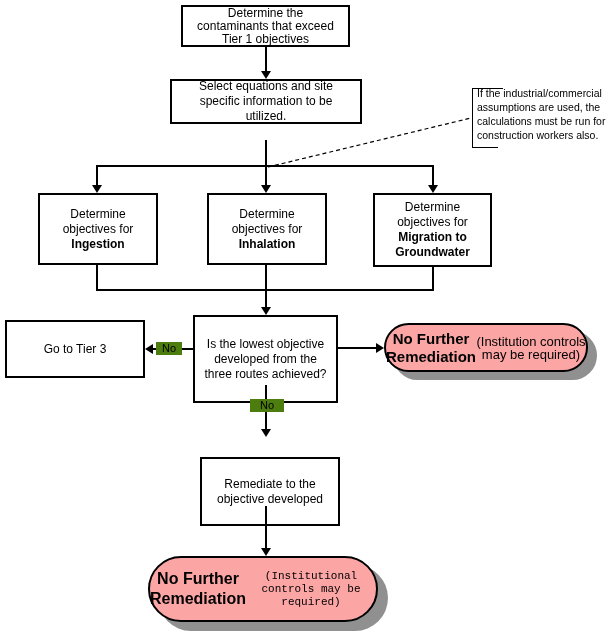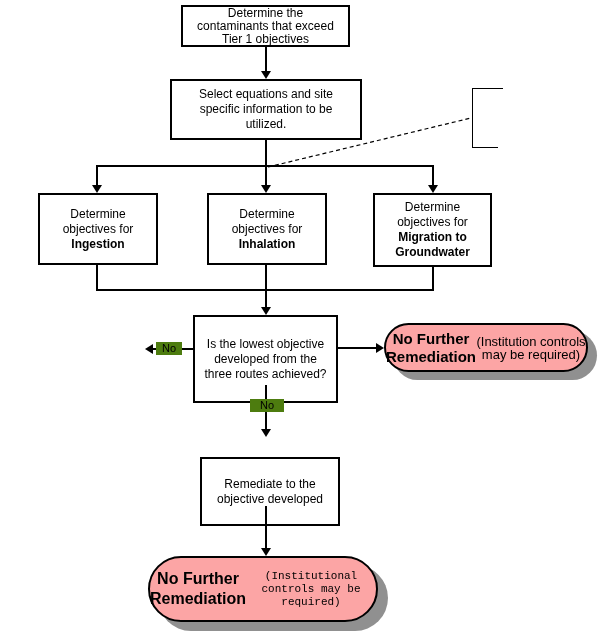--- a/index.html
+++ b/index.html
@@ -75,27 +75,31 @@
     <line x1="268" y1="167" x2="471" y2="118" stroke="#000000" stroke-width="1.2" stroke-dasharray="4 3"></line>
   </svg>
 
   <div class="box box--tight" style="left:181px; top:5px; width:169px; height:42px;">Determine the
 contaminants that exceed
 Tier 1 objectives</div>
 
   <div class="line" style="left:265px; top:47px; width:2px; height:27px;"></div>
   <div class="arr arr-down" style="left:261px; top:71px;"></div>
 
-  <div class="box" style="left:170px; top:79px; width:192px; height:61px;">Select equations and site
+  <div class="box" style="left:170px; top:79px; width:192px; height:45px;">Select equations and site
 specific information to be
 utilized.</div>
 
   <div class="line" style="left:472px; top:88px; width:1px; height:60px;"></div>
   <div class="line" style="left:472px; top:88px; width:31px; height:1px;"></div>
   <div class="line" style="left:472px; top:147px; width:26px; height:1px;"></div>
+  <div class="note-text">If the industrial/commercial
+assumptions are used, the
+calculations must be run for
+construction workers also.</div>
 
   <div class="line" style="left:265px; top:140px; width:2px; height:27px;"></div>
   <div class="line" style="left:96px; top:165px; width:338px; height:2px;"></div>
   <div class="line" style="left:96px; top:165px; width:2px; height:22px;"></div>
   <div class="arr arr-down" style="left:92px; top:185px;"></div>
   <div class="line" style="left:265px; top:165px; width:2px; height:22px;"></div>
   <div class="arr arr-down" style="left:261px; top:185px;"></div>
   <div class="line" style="left:432px; top:165px; width:2px; height:22px;"></div>
   <div class="arr arr-down" style="left:428px; top:185px;"></div>
 
@@ -122,20 +126,21 @@
   <div class="line" style="left:265px; top:265px; width:2px; height:44px;"></div>
   <div class="arr arr-down" style="left:261px; top:307px;"></div>
 
   <div class="box" style="left:193px; top:315px; width:145px; height:88px;">Is the lowest objective
 developed from the
 three routes achieved?</div>
 
   <div class="line" style="left:151px; top:348px; width:42px; height:2px;"></div>
   <div class="arr arr-left" style="left:145px; top:344px;"></div>
   <div class="edge-label" style="left:156px; top:342px; width:22px;">No</div>
+  <div class="box" style="left:5px; top:320px; width:140px; height:58px;">Go to Tier 3</div>
 
   <div class="line" style="left:338px; top:347px; width:40px; height:2px;"></div>
   <div class="arr arr-right" style="left:376px; top:343px;"></div>
   <div class="edge-label" style="left:344px; top:341px; width:26px;margin-left:48px;">Yes</div>
   <div class="stadium" style="left:384px; top:323px; width:204px; height:49px; border-radius:25px; box-shadow:9px 8px 0 #909090;">
     <span class="title">No Further Remediation</span>
     <span class="subtitle">(Institution controls may be required)</span>
   </div>
 
   <div class="line" style="left:265px; top:385px; width:2px; height:46px;"></div>

